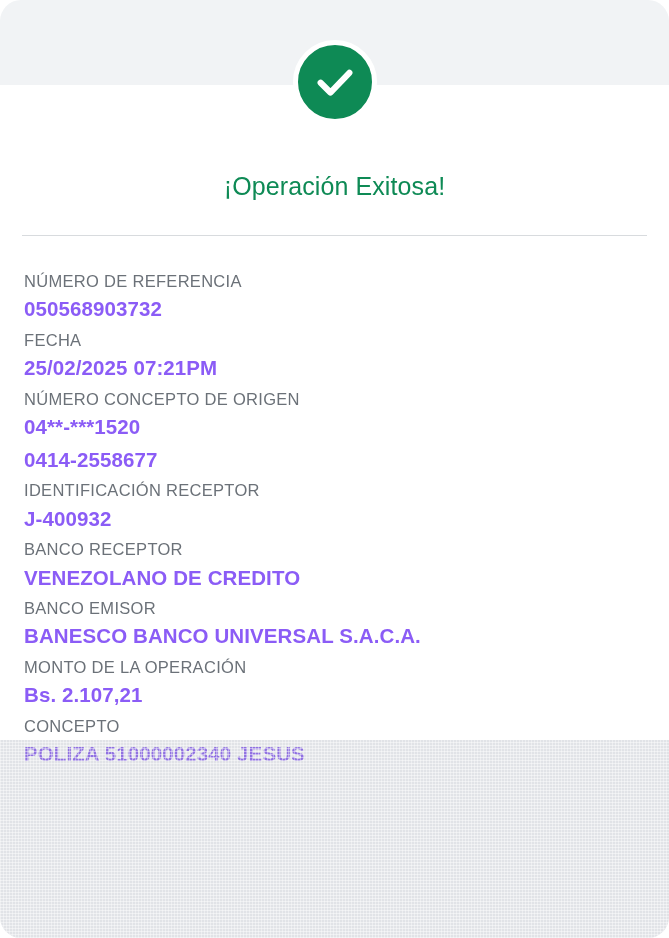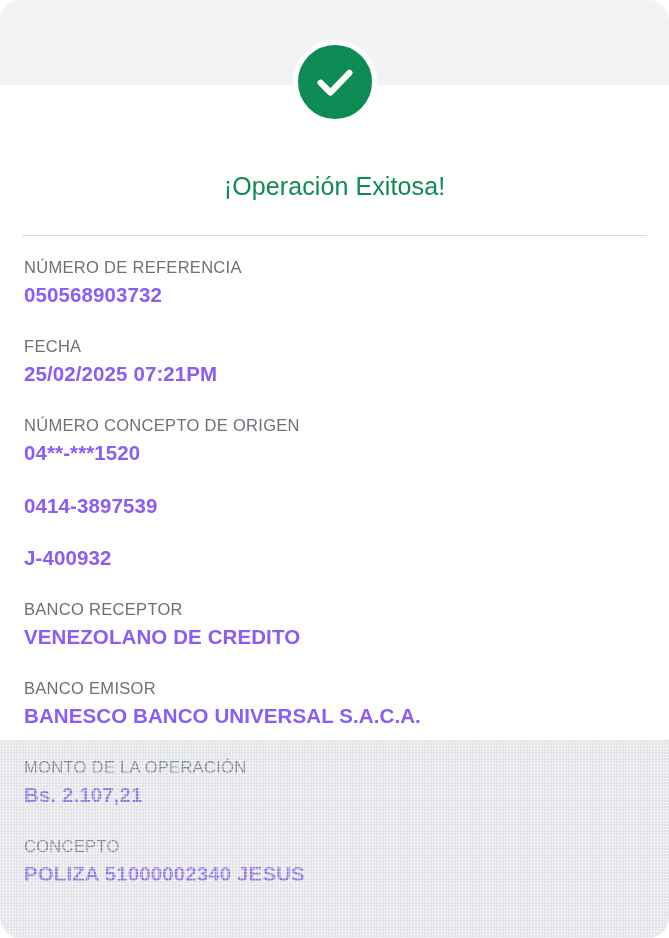--- a/index.html
+++ b/index.html
@@ -74,23 +74,23 @@
     background: #d8dbde;
   }
 
   .fields {
     padding: 0 24px;
     position: relative;
     z-index: 2;
   }
 
   .field {
-    margin-top: 26px;
-  }
-  .field:first-child { margin-top: 20px; }
+    margin-top: 6px;
+  }
+  .field:first-child { margin-top: 34px; }
 
   .field-label {
     font-size: 16.5px;
     color: #6b7178;
     letter-spacing: 0.3px;
     font-weight: 400;
     line-height: 1.35;
   }
 
   .field-value {
@@ -159,24 +159,25 @@
       <div class="field-label">FECHA</div>
       <div class="field-value">25/02/2025 07:21PM</div>
     </div>
 
     <div class="field">
       <div class="field-label">NÚMERO CONCEPTO DE ORIGEN</div>
       <div class="field-value">04**-***1520</div>
     </div>
 
     <div class="field">
-      <div class="field-value">0414-3897539</div>
-    </div>
-
-    <div class="field">
+      <div class="field-value">0414-2558677</div>
+    </div>
+
+    <div class="field">
+      <div class="field-label">IDENTIFICACIÓN RECEPTOR</div>
       <div class="field-value">J-400932</div>
     </div>
 
     <div class="field">
       <div class="field-label">BANCO RECEPTOR</div>
       <div class="field-value">VENEZOLANO DE CREDITO</div>
     </div>
 
     <div class="field">
       <div class="field-label">BANCO EMISOR</div>

